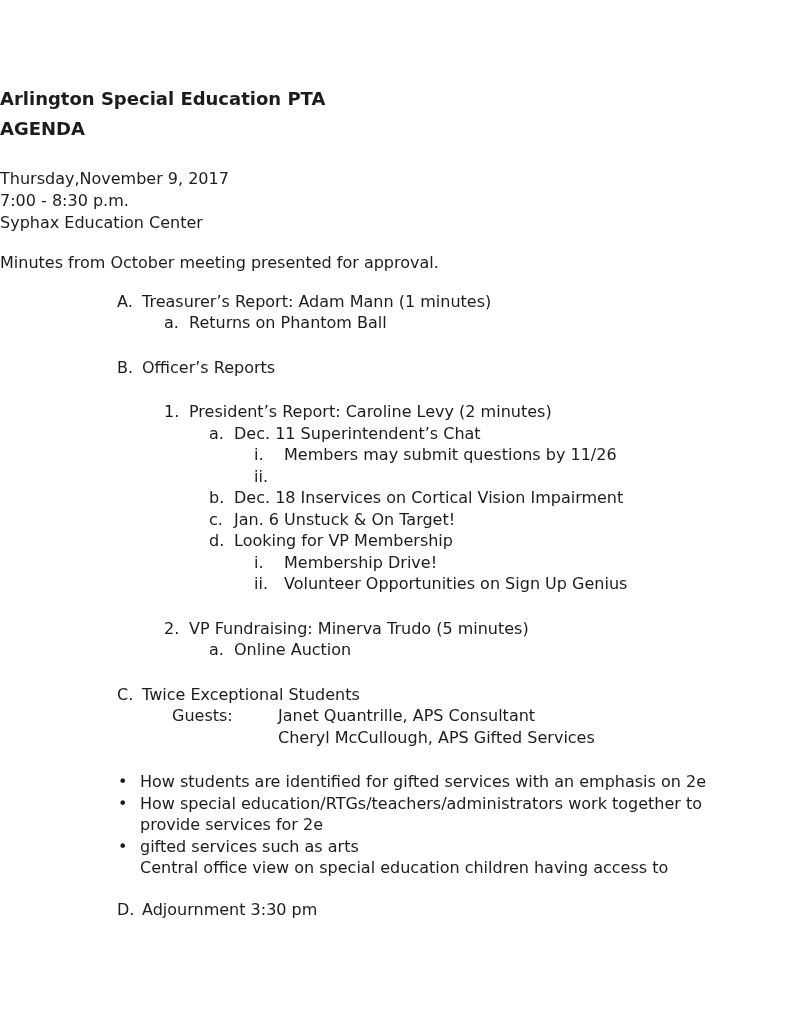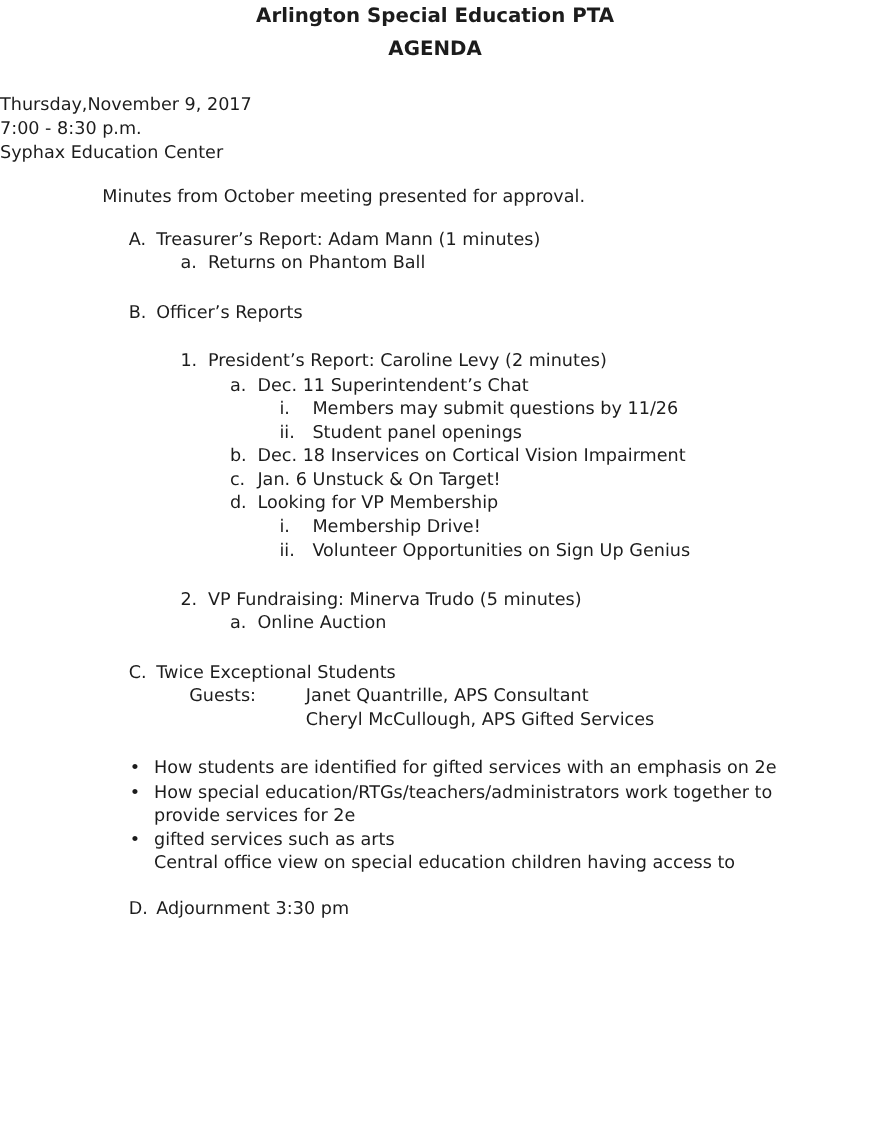--- a/index.html
+++ b/index.html
@@ -13,21 +13,21 @@
     height: 1024px;
     background: #ffffff;
     overflow: hidden;
     font-family: "DejaVu Sans", "Liberation Sans", sans-serif;
     font-size: 16px;
     line-height: 21.5px;
     color: #1c1c1c;
     box-sizing: border-box;
   }
   .doc-header {
-    text-align: center;
+    padding-top: 84px;
     font-weight: bold;
     font-size: 18px;
     line-height: 30px;
     margin-bottom: 24px;
   }
   .meeting {
     text-align: left;
     line-height: 22px;
     margin-bottom: 18px;
   }
@@ -57,21 +57,21 @@
     <div>AGENDA</div>
   </header>
 
   <div class="meeting">
     <div>Thursday,November 9, 2017</div>
     <div>7:00 - 8:30 p.m.</div>
     <div>Syphax Education Center</div>
   </div>
 
   <div class="body" id="agenda-body">
-      <div class="line" style="padding-left: 93px;">
+      <div class="line" style="">
         <span class="txt">Minutes from October meeting presented for approval.</span>
       </div>
       <div class="line" style="padding-left: 142px; margin-top: 17px;">
         <span class="lbl" style="left: 117px;">A.</span>
         <span class="txt">Treasurer’s Report: Adam Mann (1 minutes)</span>
       </div>
       <div class="line" style="padding-left: 189px;">
         <span class="lbl" style="left: 164px;">a.</span>
         <span class="txt">Returns on Phantom Ball</span>
       </div>
@@ -86,21 +86,20 @@
       <div class="line" style="padding-left: 234px;">
         <span class="lbl" style="left: 209px;">a.</span>
         <span class="txt">Dec. 11 Superintendent’s Chat</span>
       </div>
       <div class="line" style="padding-left: 284px;">
         <span class="lbl" style="left: 254px;">i.</span>
         <span class="txt">Members may submit questions by 11/26</span>
       </div>
       <div class="line" style="padding-left: 284px;">
         <span class="lbl" style="left: 254px;">ii.</span>
-        <span class="txt">Student panel openings</span>
       </div>
       <div class="line" style="padding-left: 234px;">
         <span class="lbl" style="left: 209px;">b.</span>
         <span class="txt">Dec. 18 Inservices on Cortical Vision Impairment</span>
       </div>
       <div class="line" style="padding-left: 234px;">
         <span class="lbl" style="left: 209px;">c.</span>
         <span class="txt">Jan. 6 Unstuck &amp; On Target!</span>
       </div>
       <div class="line" style="padding-left: 234px;">

